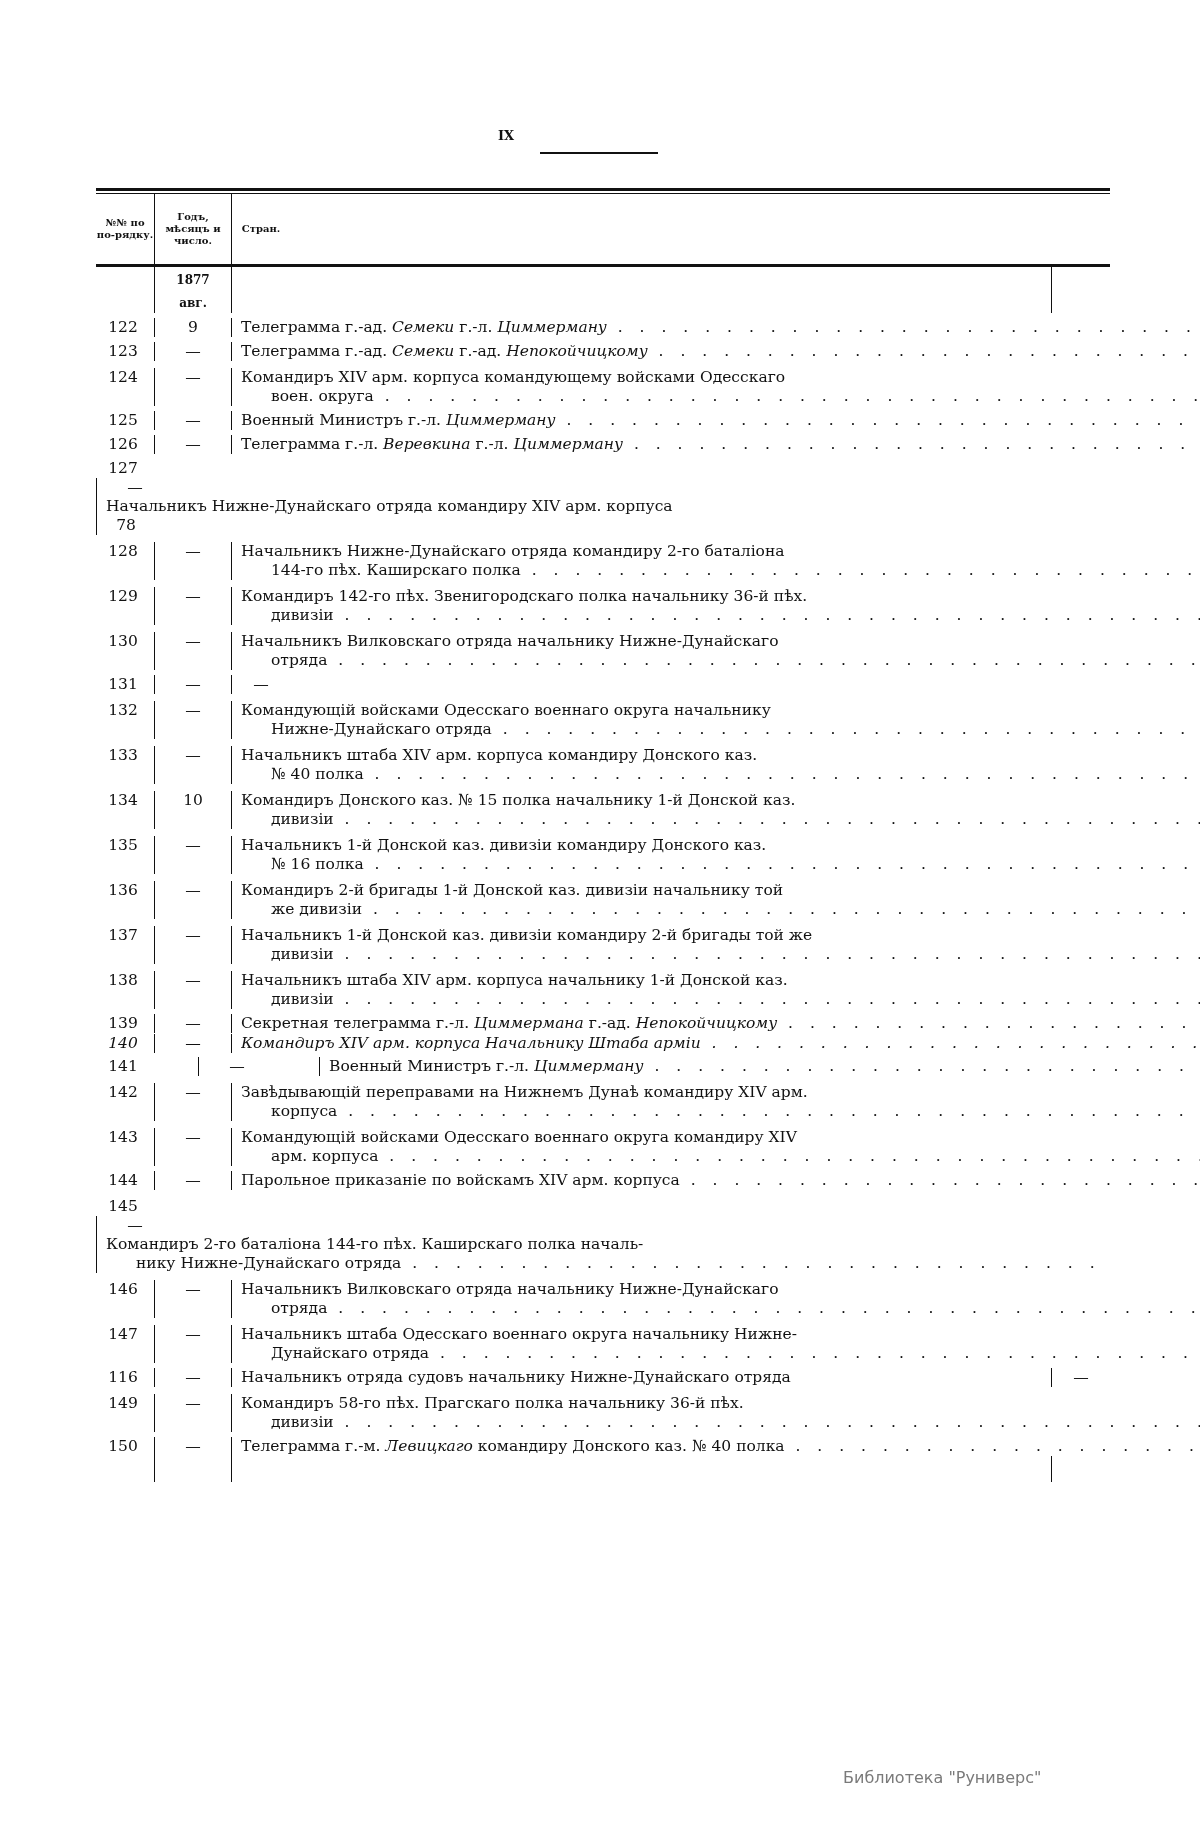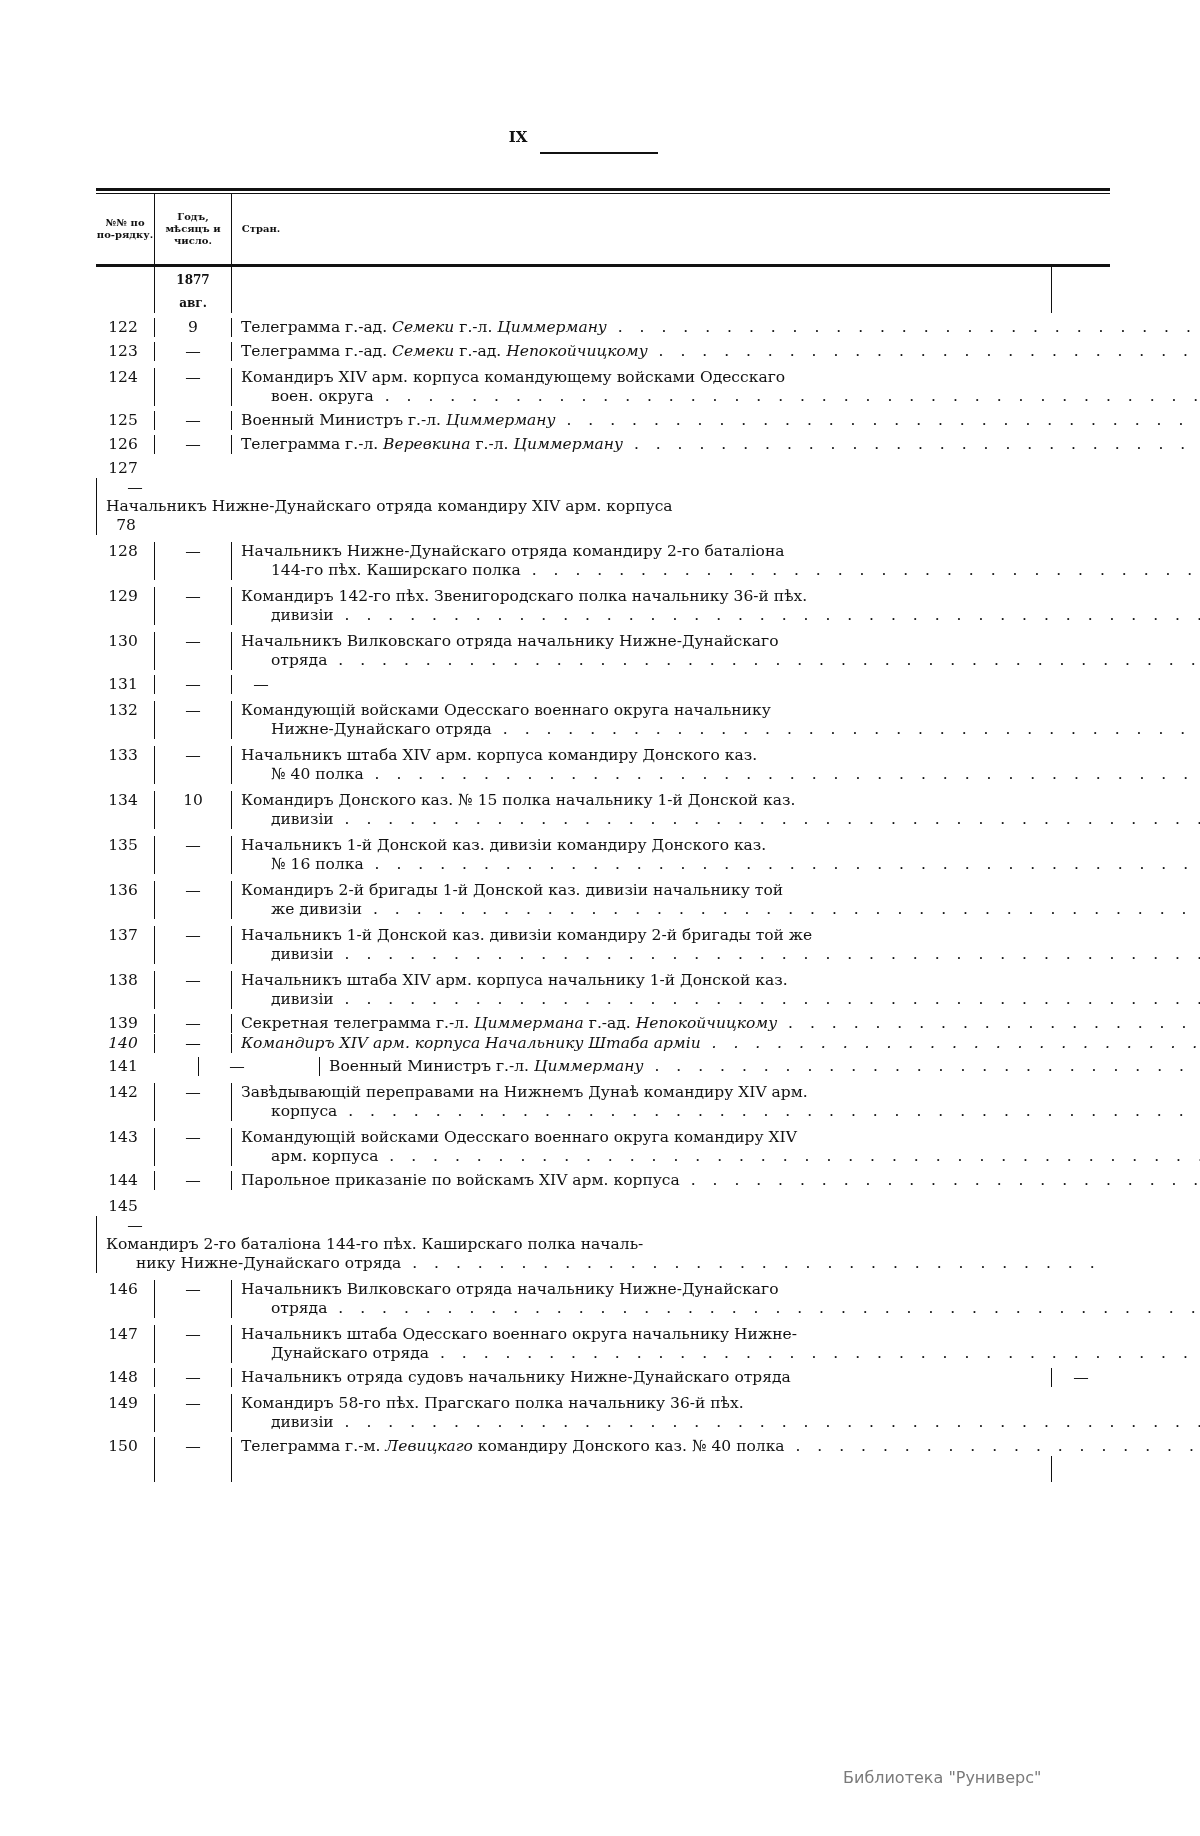--- a/index.html
+++ b/index.html
@@ -1,18 +1,18 @@
 <!DOCTYPE html>
 <html><head>
 <meta charset="utf-8">
 <style>
   html, body { margin:0; padding:0; background:#fff; }
   body { width:1200px; height:1836px; position:relative; overflow:hidden; color:#111;
          font-family:"DejaVu Serif", serif; }
-  .page-num { position:absolute; top:128px; left:12px; width:1012px; text-align:center; font-size:15px; font-weight:bold; }
+  .page-num { position:absolute; top:128px; left:0; width:1012px; text-align:center; font-size:13px; font-weight:bold; }
   .page-num-rule { position:absolute; top:152px; left:540px; width:118px; border-top:2px solid #111; }
   .toc { position:absolute; left:96px; top:188px; width:1014px; }
   .rule-top { border-top:3px solid #111; border-bottom:1px solid #111; height:2px; }
   .header { display:flex; height:70px; border-bottom:3px solid #111; }
   .col-num { width:58px; flex:none; }
   .col-date { width:76px; flex:none; border-left:1.5px solid #111; }
   .col-title { flex:1; border-left:1.5px solid #111; }
   .col-page { width:58px; flex:none; border-left:1.5px solid #111; }
   .header .cell { display:flex; align-items:center; justify-content:center; text-align:center;
                   font-size:10px; font-weight:bold; line-height:12px; }
@@ -253,21 +253,21 @@
         </div>
         <div class="row" style="margin-top: 7px;">
           <div class="cell col-num">147</div>
           <div class="cell col-date">—</div>
           <div class="cell col-title">
             <div class="title-text">Начальникъ штаба Одесскаго военнаго округа начальнику Нижне-</div>
             <div class="title-line2" style="white-space: nowrap; overflow: hidden;"><span>Дунайскаго отряда</span><span class="dots"> . . . . . . . . . . . . . . . . . . . . . . . . . . . . . . . . . . . . . . . . . .</span></div>
           </div>
         </div>
         <div class="row" style="margin-top: 5px;">
-          <div class="cell col-num">148</div>
+          <div class="cell col-num">116</div>
           <div class="cell col-date">—</div>
           <div class="cell col-title">
             <div style="white-space: nowrap; overflow: hidden;"><span>Начальникъ отряда судовъ начальнику Нижне-Дунайскаго отряда</span></div>
           </div>
           <div class="cell col-page single">—</div>
         </div>
         <div class="row" style="margin-top: 7px;">
           <div class="cell col-num">149</div>
           <div class="cell col-date">—</div>
           <div class="cell col-title">

